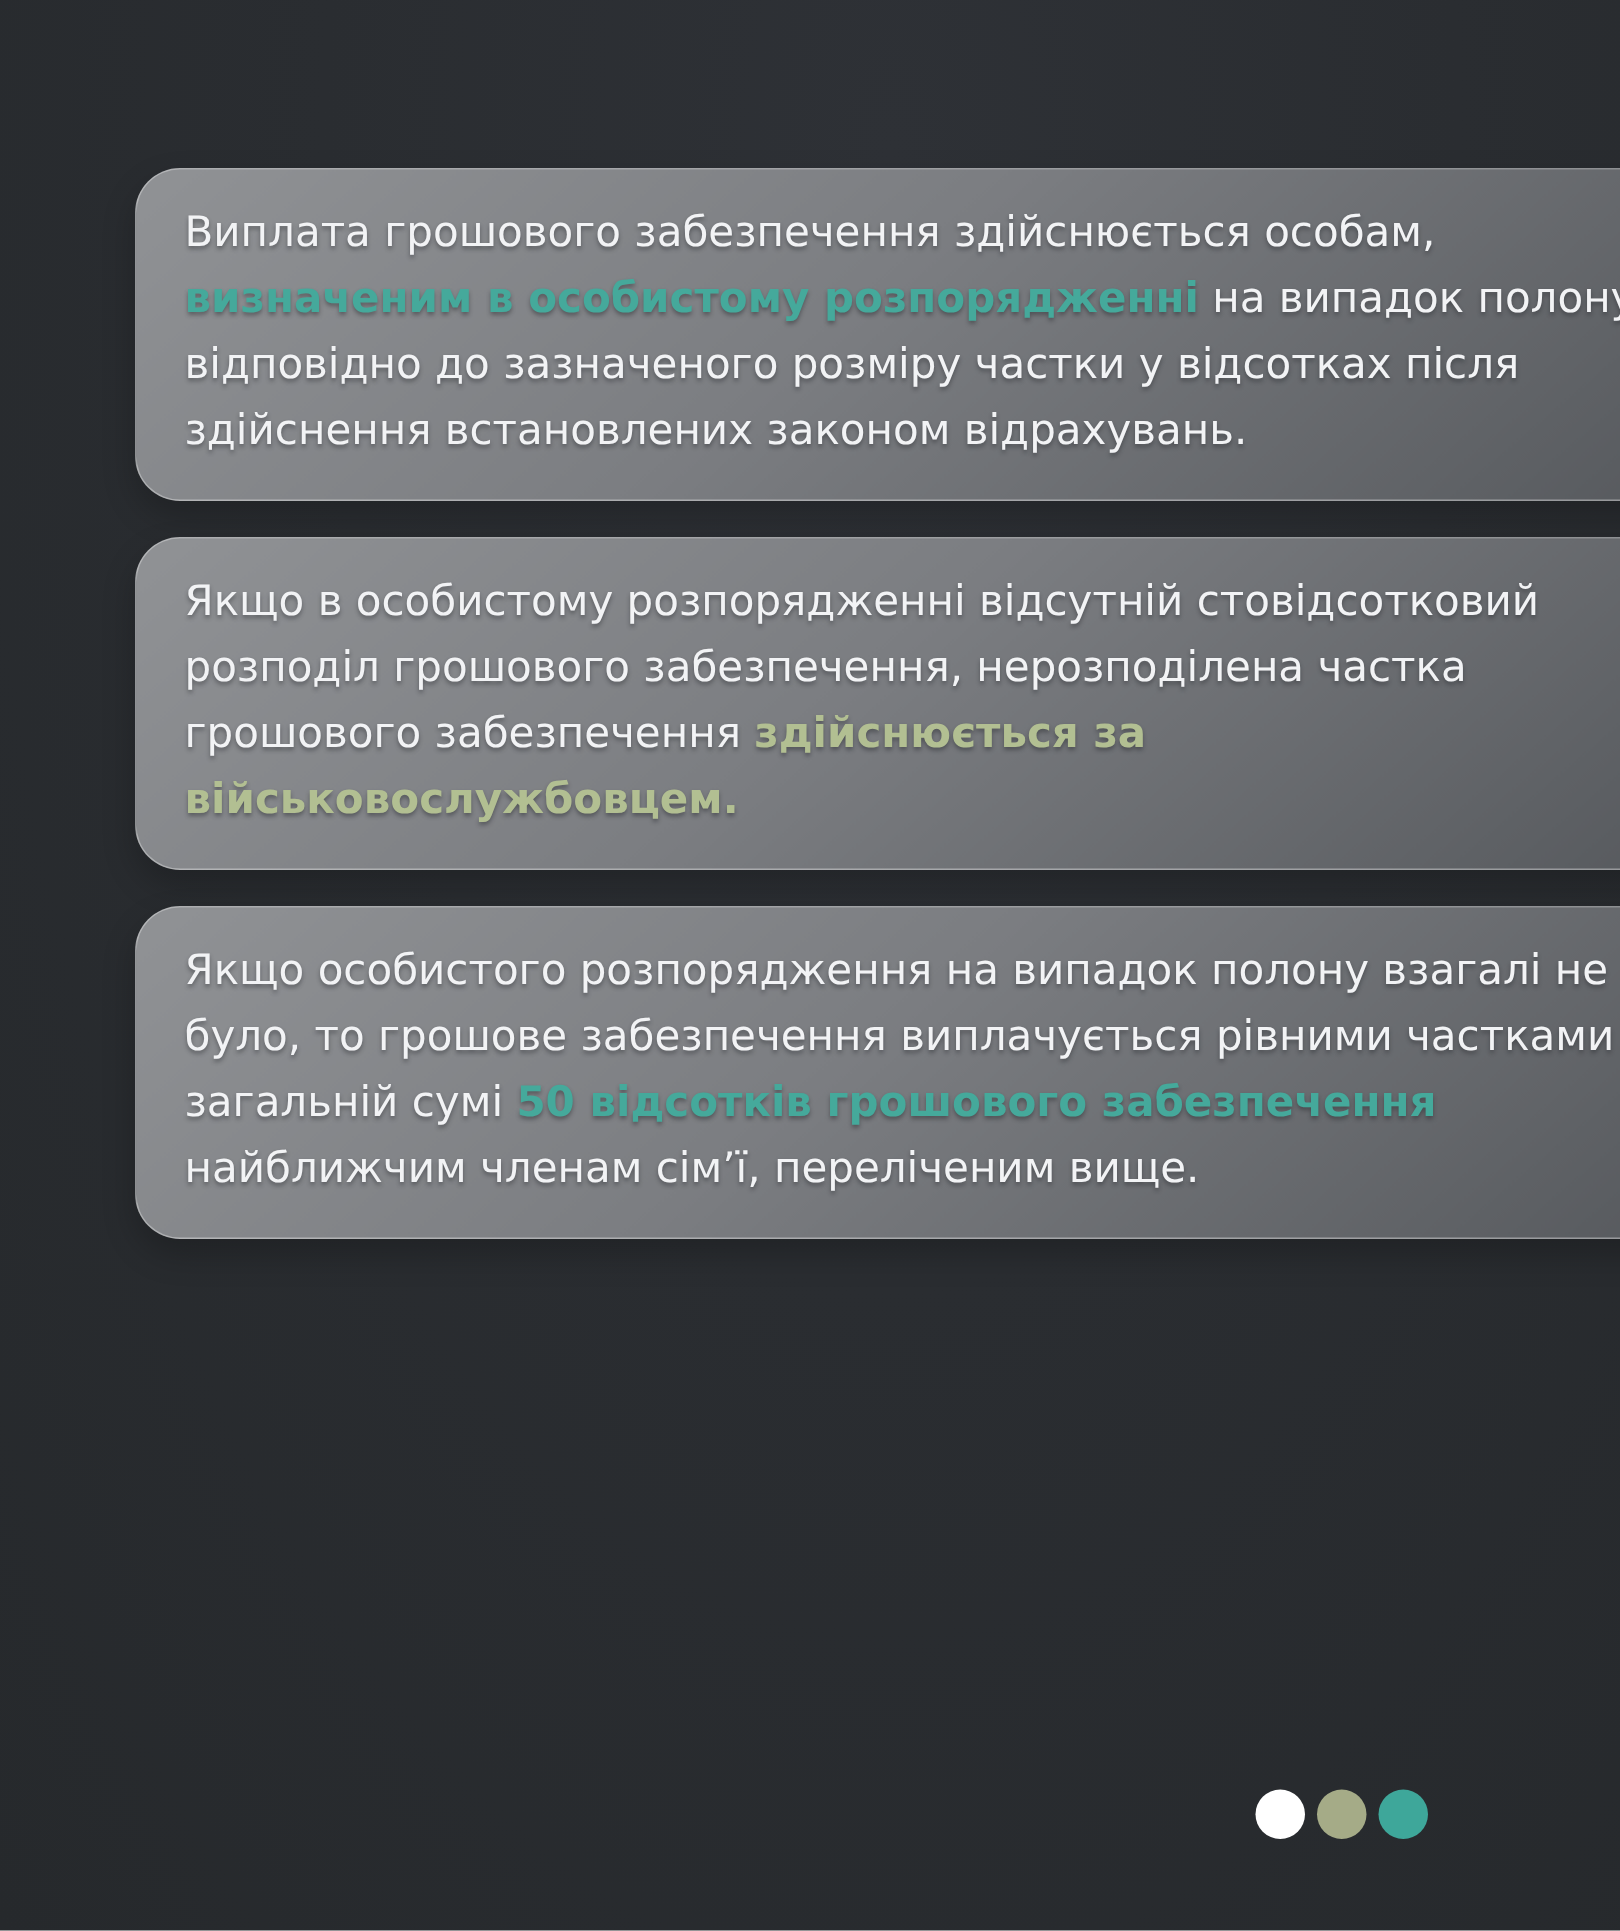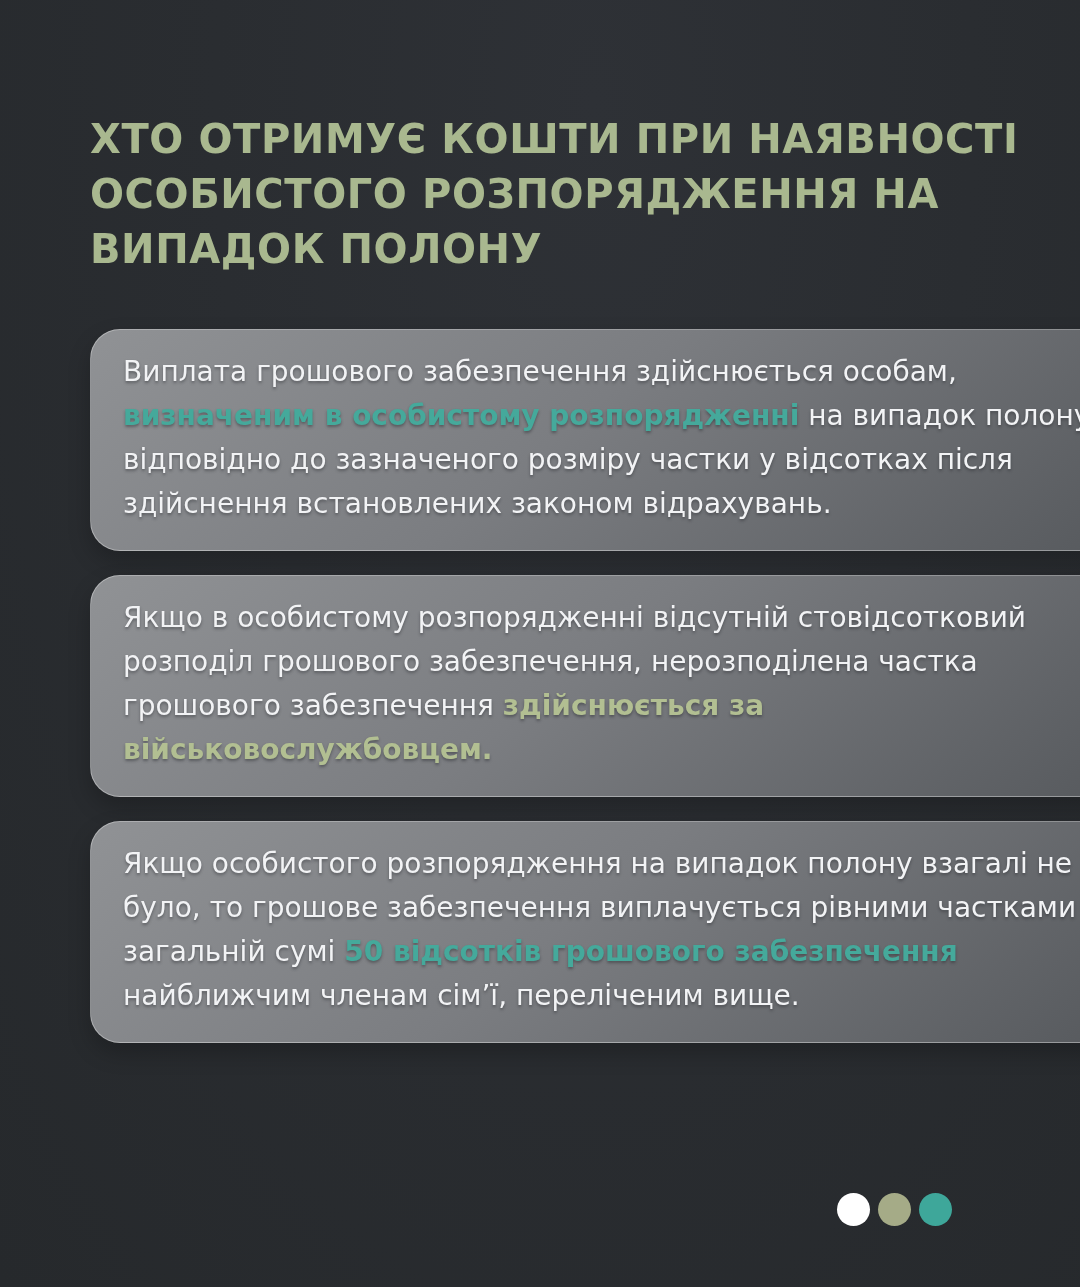--- a/index.html
+++ b/index.html
@@ -74,23 +74,20 @@
     height: 33px;
     border-radius: 50%;
   }
 </style>
 </head>
 <body>
 
 <div class="page">
   <div class="content">
 
-    <div class="title">ХТО ОТРИМУЄ КОШТИ ПРИ НАЯВНОСТІ
-ОСОБИСТОГО РОЗПОРЯДЖЕННЯ НА
-ВИПАДОК ПОЛОНУ</div>
 
     <div class="card">
       <p><span>Виплата грошового забезпечення здійснюється особам, </span><span class="hl-teal">визначеним в особистому розпорядженні</span><span> на випадок полону, відповідно до зазначеного розміру частки у відсотках після здійснення встановлених законом відрахувань.</span></p>
     </div>
 
     <div class="card">
       <p><span>Якщо в особистому розпорядженні відсутній стовідсотковий розподіл грошового забезпечення, нерозподілена частка грошового забезпечення </span><span class="hl-sage">здійснюється за військовослужбовцем.</span><span></span></p>
     </div>
 
     <div class="card">

